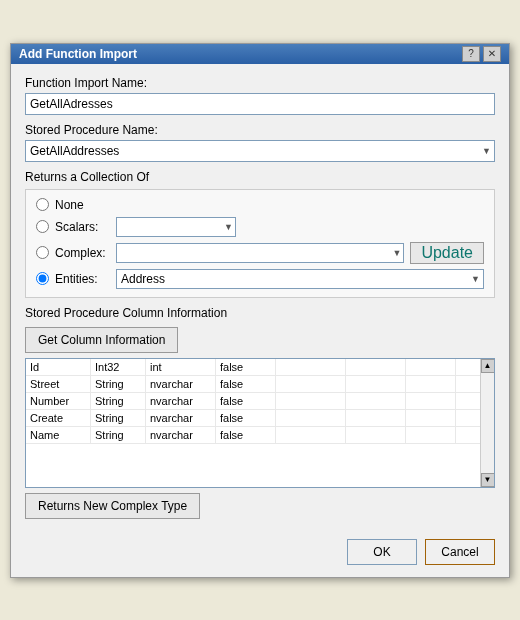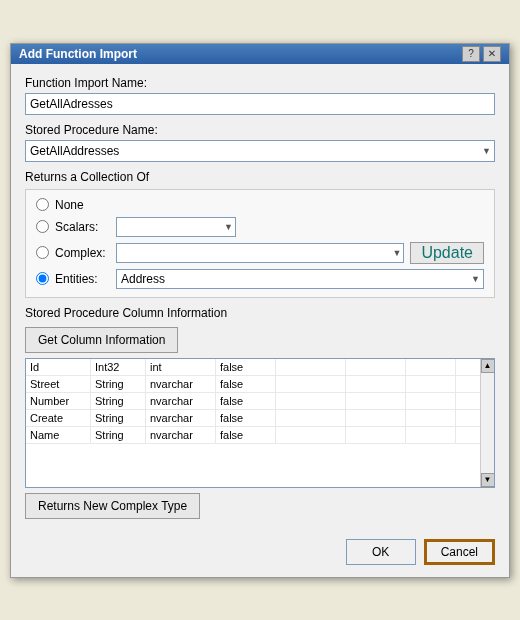--- a/index.html
+++ b/index.html
@@ -262,21 +262,21 @@
       border: 1px solid #999;
     }
     .ok-btn {
       background: #f0f0f0;
       color: #000;
       border: 1px solid #7f9db9;
     }
     .cancel-btn {
       background: #f0f0f0;
       color: #000;
-      border: 3px solid #a16207;
+      border: 1px solid #a16207;
     }
     .entities-select-wrapper {
       position: relative;
       flex: 1;
     }
     .entities-select-wrapper::after {
       content: '▼';
       font-size: 9px;
       position: absolute;
       right: 4px;

